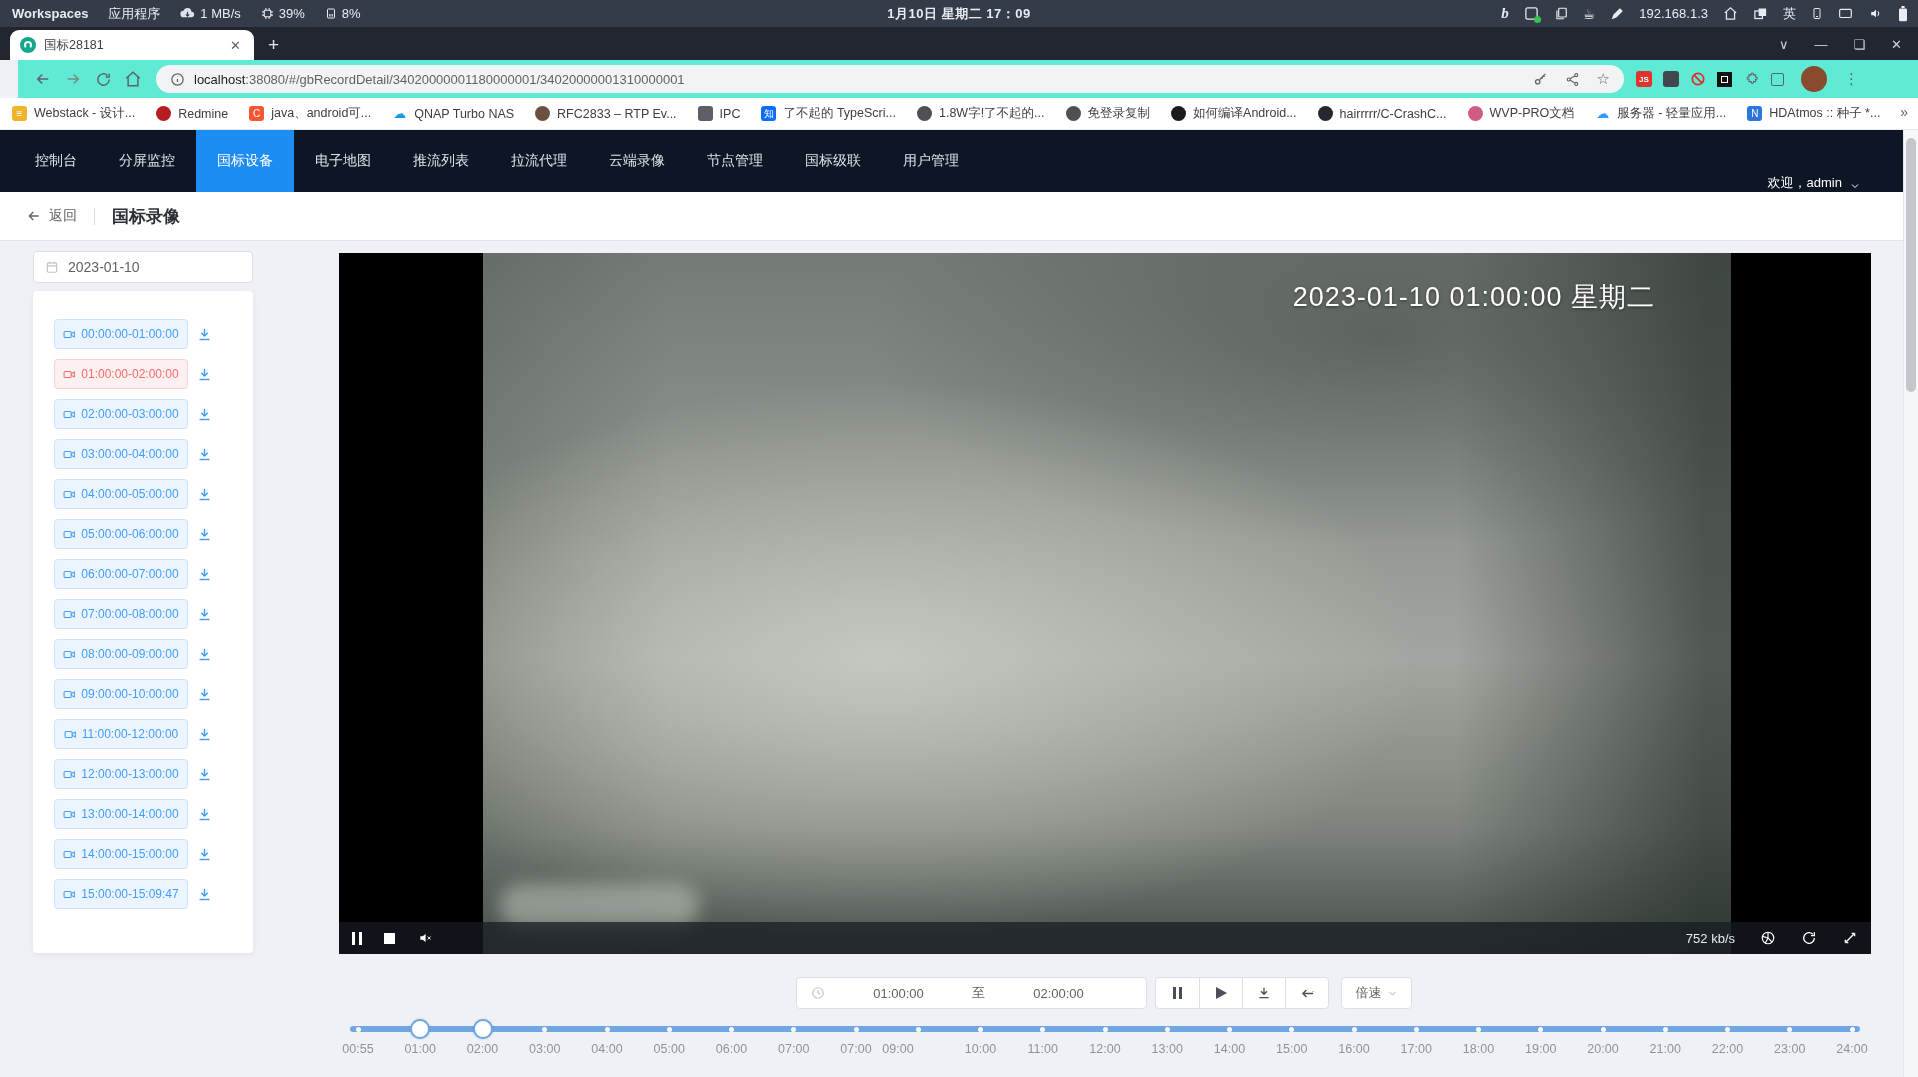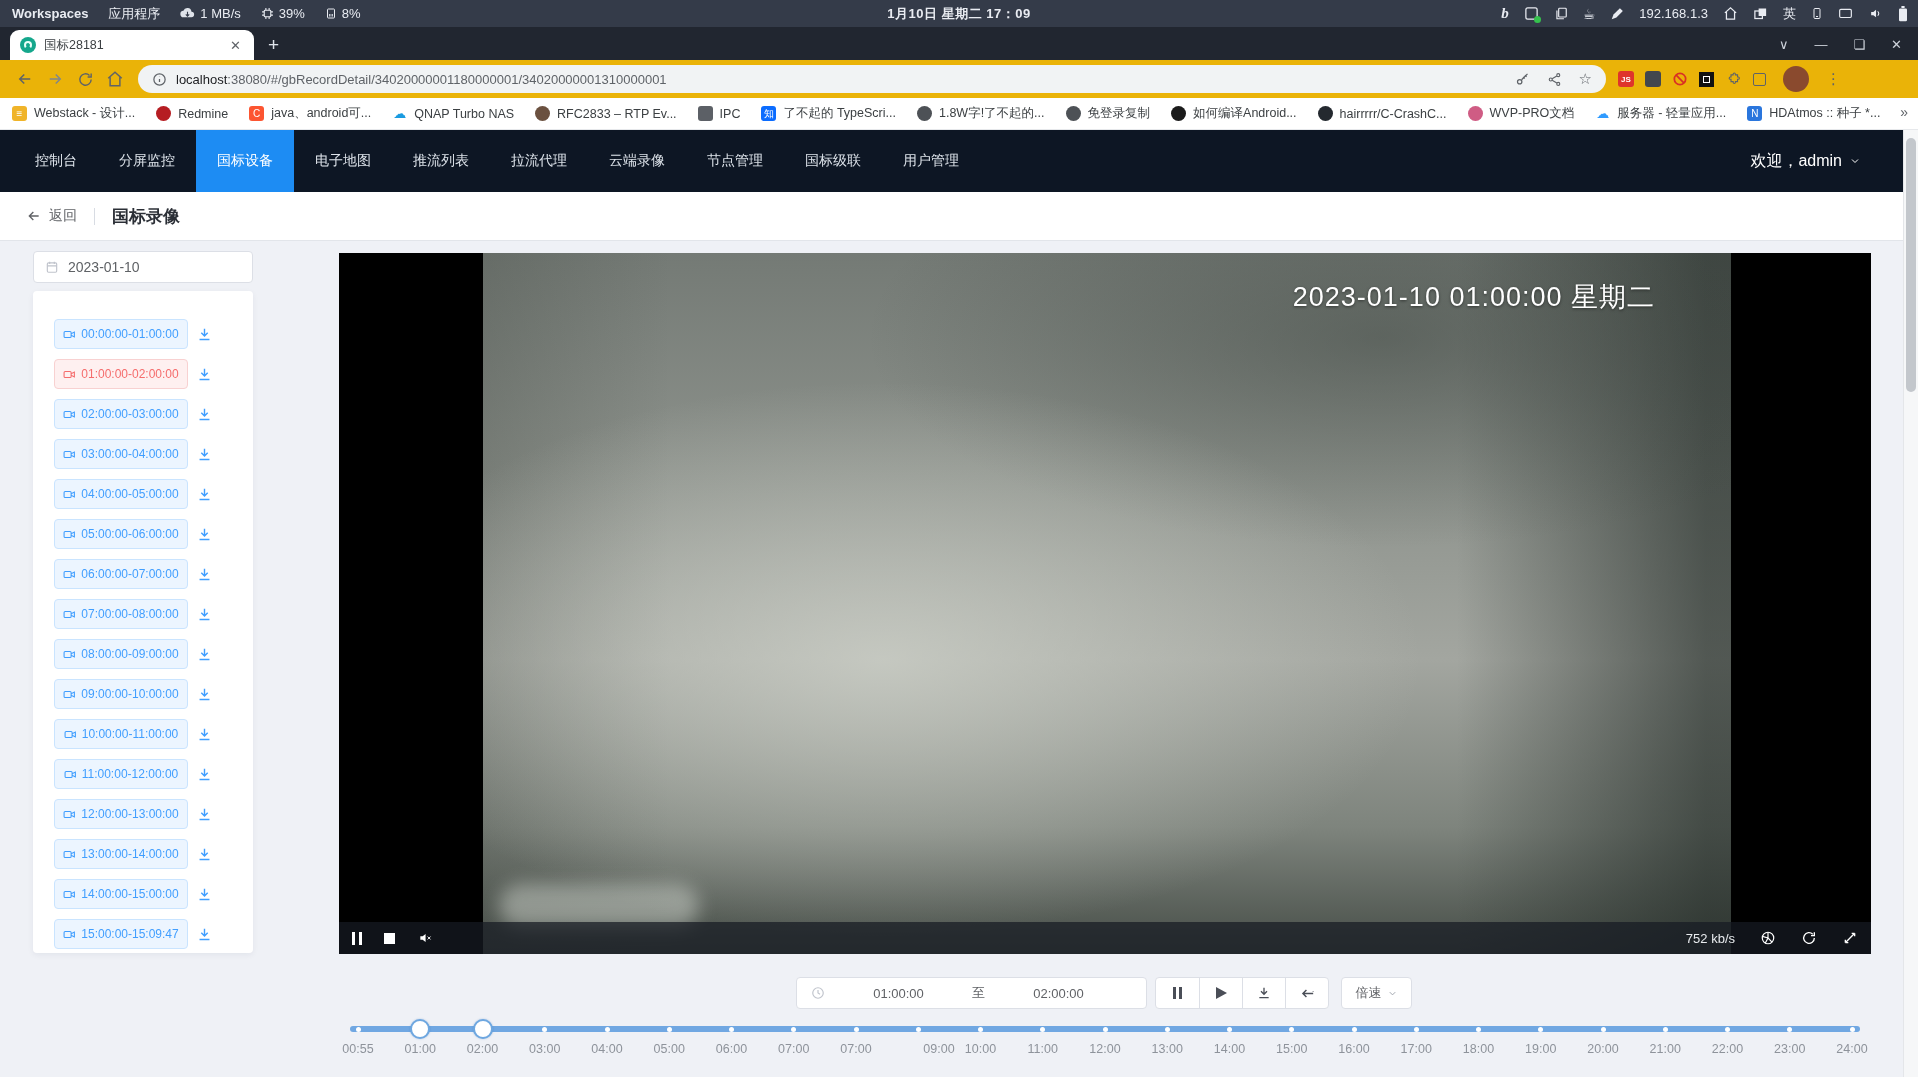--- a/index.html
+++ b/index.html
@@ -23,21 +23,21 @@
   .btab{margin-left:10px;width:244px;height:30px;background:#fff;border-radius:9px 9px 0 0;
         display:flex;align-items:center;padding:0 10px;gap:8px;font-size:12.5px;color:#3c4043;}
   .favicon{width:16px;height:16px;border-radius:50%;background:#15a78c;position:relative;flex:0 0 16px;}
   .favicon:after{content:"";position:absolute;inset:4px;border-radius:50%;border:2px solid #eafff9;border-bottom-color:transparent;}
   .btab-title{overflow:hidden;white-space:nowrap;flex:1;}
   .btab-close{color:#5f6368;font-size:13px;padding:0 3px;}
   .newtab{color:#dfe3ea;font-size:19px;margin:0 0 6px 14px;line-height:1;}
   .winctl{margin-left:auto;display:flex;gap:26px;color:#cfd4dc;padding:0 16px 8px 0;font-size:13px;align-items:center;}
 
   
-  .toolbar{position:absolute;top:60px;left:0;right:0;height:38px;background:#eab308;display:flex;align-items:center;padding:0 10px;}
+  .toolbar{position:absolute;top:60px;left:18px;right:0;height:38px;background:#5eead4;display:flex;align-items:center;padding:0 10px;}
   .tb-ico{width:30px;display:flex;justify-content:center;color:#5f6368;}
   .omnibox{width:1468px;height:28px;background:#f1f3f4;border-radius:14px;display:flex;align-items:center;
            padding:0 14px;gap:9px;font-size:13px;margin-left:8px;}
   .url-host{color:#202124;}
   .url-rest{color:#5f6368;}
   .omni-right{margin-left:auto;display:flex;gap:17px;color:#5f6368;align-items:center;}
   .ext-row{display:flex;align-items:center;gap:11px;margin-left:12px;}
   .ext-js{width:16px;height:16px;border-radius:3px;background:#df342b;color:#fff;font-size:8px;font-weight:bold;
           display:flex;align-items:center;justify-content:center;}
   .ext-dark{width:16px;height:16px;border-radius:3px;background:#42474e;}
@@ -53,21 +53,21 @@
   .bm{display:flex;align-items:center;gap:7px;white-space:nowrap;}
   .bmi{width:15px;height:15px;border-radius:3px;display:flex;align-items:center;justify-content:center;
        font-size:10px;line-height:1;flex:0 0 15px;}
   .bm-overflow{position:absolute;right:10px;top:6px;color:#5f6368;font-size:14px;background:#fff;padding-left:8px;}
 
   
   .navbar{position:absolute;top:130px;left:0;width:1903px;height:62px;background:#0d1624;display:flex;
           align-items:stretch;padding-left:14px;color:#dde3ea;font-size:14px;}
   .nav-tab{display:flex;align-items:center;padding:0 21px;}
   .nav-tab.active{background:#1d8cf3;color:#fff;}
-  .nav-right{margin-left:auto;display:flex;align-items:center;gap:7px;padding-right:42px;color:#fff;font-size:16px;}
+  .nav-right{margin-left:auto;display:flex;align-items:flex-end;gap:7px;padding-right:42px;color:#fff;font-size:13px;}
 
   
   .pagehead{position:absolute;top:192px;left:0;width:1903px;height:49px;background:#fff;border-bottom:1px solid #e2e5ea;
             display:flex;align-items:center;padding-left:26px;}
   .back{display:flex;align-items:center;gap:7px;color:#606266;font-size:14px;}
   .ph-div{width:1px;height:17px;background:#d8dce3;margin:0 17px;}
   .ph-title{font-size:17px;font-weight:bold;color:#2b2f36;}
 
   
   .content{position:absolute;top:241px;left:0;width:1903px;bottom:0;background:#eff1f6;}
@@ -584,36 +584,20 @@
           </span>
         </div>
         <div class="rec-row">
           <button class="rec-pill" style="border: 1px solid rgb(201, 228, 255);">
             <span style="display: flex;">
               <svg width="13" height="13" viewBox="0 0 24 24" fill="none" stroke="currentColor" stroke-width="2">
                 <rect x="2" y="6.5" width="13" height="11" rx="2"></rect>
                 <path d="M15 10.5l6-3v9l-6-3"></path>
               </svg>
             </span>
-            <span>10:00:00-11:00:00</span>
-          </button>
-          <span class="rec-dl">
-            <svg width="17" height="17" viewBox="0 0 24 24" fill="none" stroke="currentColor" stroke-width="2">
-              <path d="M12 4v9.5M7.5 9.5L12 14l4.5-4.5M5 19h14"></path>
-            </svg>
-          </span>
-        </div>
-        <div class="rec-row">
-          <button class="rec-pill" style="border: 1px solid rgb(201, 228, 255);">
-            <span style="display: flex;">
-              <svg width="13" height="13" viewBox="0 0 24 24" fill="none" stroke="currentColor" stroke-width="2">
-                <rect x="2" y="6.5" width="13" height="11" rx="2"></rect>
-                <path d="M15 10.5l6-3v9l-6-3"></path>
-              </svg>
-            </span>
             <span>11:00:00-12:00:00</span>
           </button>
           <span class="rec-dl">
             <svg width="17" height="17" viewBox="0 0 24 24" fill="none" stroke="currentColor" stroke-width="2">
               <path d="M12 4v9.5M7.5 9.5L12 14l4.5-4.5M5 19h14"></path>
             </svg>
           </span>
         </div>
         <div class="rec-row">
           <button class="rec-pill" style="border: 1px solid rgb(201, 228, 255);">
@@ -775,21 +759,21 @@
         <div class="tl-label" style="left: 577px;">04:00</div>
         <div class="tl-dot" style="left: 666.75px;"></div>
         <div class="tl-label" style="left: 639.25px;">05:00</div>
         <div class="tl-dot" style="left: 729px;"></div>
         <div class="tl-label" style="left: 701.5px;">06:00</div>
         <div class="tl-dot" style="left: 791.25px;"></div>
         <div class="tl-label" style="left: 763.75px;">07:00</div>
         <div class="tl-dot" style="left: 853.5px;"></div>
         <div class="tl-label" style="left: 826px;">07:00</div>
         <div class="tl-dot" style="left: 915.75px;"></div>
-        <div class="tl-label" style="left: 909px;">09:00</div>
+        <div class="tl-label" style="left: 868px;">09:00</div>
         <div class="tl-dot" style="left: 978px;"></div>
         <div class="tl-label" style="left: 950.5px;">10:00</div>
         <div class="tl-dot" style="left: 1040.25px;"></div>
         <div class="tl-label" style="left: 1012.75px;">11:00</div>
         <div class="tl-dot" style="left: 1102.5px;"></div>
         <div class="tl-label" style="left: 1075px;">12:00</div>
         <div class="tl-dot" style="left: 1164.75px;"></div>
         <div class="tl-label" style="left: 1137.25px;">13:00</div>
         <div class="tl-dot" style="left: 1227px;"></div>
         <div class="tl-label" style="left: 1199.5px;">14:00</div>

